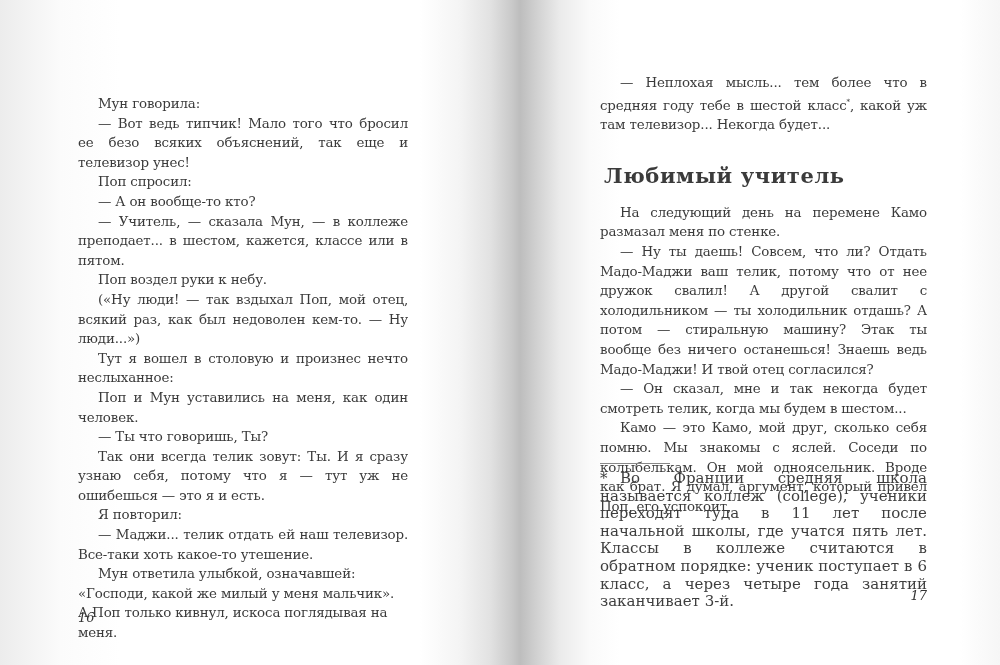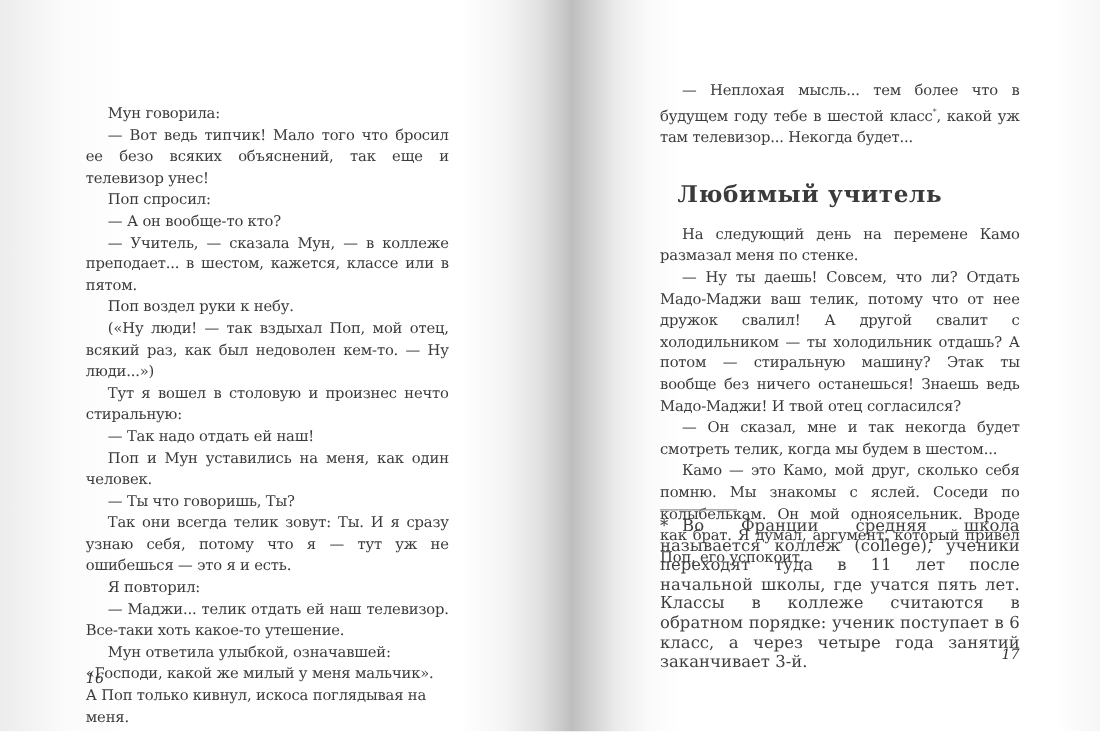--- a/index.html
+++ b/index.html
@@ -18,21 +18,21 @@
           #bdbdbd 520px, #cfcfcf 535px, #ebebeb 560px, #fafafa 590px,
           #ffffff 620px, #ffffff 960px, #f6f6f6 1000px);
     }
     .page { position: absolute; top: 0; height: 665px; }
     .page-left { left: 78px; width: 330px; margin-top: 22px; }
     .page-right { left: 600px; width: 327px; }
     .text { position: absolute; top: 72px; left: 0; width: 100%; font-size: 13.4px; line-height: 19.6px; letter-spacing: -0.15px; }
     .page-right .text { top: 73px; }
     .p { margin: 0; text-indent: 20px; text-align: justify; }
     .p.last-left { text-align: left; }
-    .heading { margin: 28px 0 14px 16px; font-size: 21px; font-weight: bold; letter-spacing: 0.6px; color: #3b3b3b; text-indent: 0; line-height: 26px; }
+    .heading { margin: 28px 0 14px 4px; font-size: 21px; font-weight: bold; letter-spacing: 0.6px; color: #3b3b3b; text-indent: 0; line-height: 26px; }
     sup.fn { font-size: 7px; vertical-align: 6px; }
     .fn-rule { position: absolute; left: 0; top: 463px; width: 70px; height: 0; border-top: 1px solid #888; }
     .footnote { position: absolute; left: 0; top: 470px; width: 100%; font-size: 15px; line-height: 17.6px; text-align: justify; color: #3e3e3e; }
     .footnote .mark { display: inline-block; width: 20px; }
     .folio { position: absolute; top: 588px; font-size: 13px; font-style: italic; color: #333; }
     .page-left .folio { left: 0; text-align: right; }
     .page-right .folio { right: 0; }
   </style>
 </head>
 <body>
@@ -41,35 +41,34 @@
 
   <div class="page page-left">
     <div class="text">
       <p class="p">Мун говорила:</p>
       <p class="p">— Вот ведь типчик! Мало того что бросил ее безо всяких объяснений, так еще и телевизор унес!</p>
       <p class="p">Поп спросил:</p>
       <p class="p">— А он вообще-то кто?</p>
       <p class="p">— Учитель, — сказала Мун, — в коллеже преподает... в шестом, кажется, классе или в пятом.</p>
       <p class="p">Поп воздел руки к небу.</p>
       <p class="p">(«Ну люди! — так вздыхал Поп, мой отец, всякий раз, как был недоволен кем-то. — Ну люди...»)</p>
-      <p class="p">Тут я вошел в столовую и произнес нечто стиральную:</p>
-      <p class="p">— Так надо отдать ей наш!</p>
+      <p class="p">Тут я вошел в столовую и произнес нечто неслыханное:</p>
       <p class="p">Поп и Мун уставились на меня, как один человек.</p>
       <p class="p">— Ты что говоришь, Ты?</p>
       <p class="p">Так они всегда телик зовут: Ты. И я сразу узнаю себя, потому что я — тут уж не ошибешься — это я и есть.</p>
       <p class="p">Я повторил:</p>
       <p class="p">— Маджи... телик отдать ей наш телевизор. Все-таки хоть какое-то утешение.</p>
       <p class="p last-left">Мун ответила улыбкой, означавшей: «Господи, какой же милый у меня мальчик». А Поп только кивнул, искоса поглядывая на меня.</p>
     </div>
     <div class="folio">16</div>
   </div>
 
   <div class="page page-right">
     <div class="text">
-      <p class="p"><span>— Неплохая мысль... тем более что в будущем году тебе в шестой класс</span><sup class="fn">*</sup><span>, какой уж там телевизор... Некогда будет...</span></p>
+      <p class="p"><span>— Неплохая мысль... тем более что в средняя году тебе в шестой класс</span><sup class="fn">*</sup><span>, какой уж там телевизор... Некогда будет...</span></p>
       <h2 class="heading">Любимый учитель</h2>
       <p class="p">На следующий день на перемене Камо размазал меня по стенке.</p>
       <p class="p">— Ну ты даешь! Совсем, что ли? Отдать Мадо-Маджи ваш телик, потому что от нее дружок свалил! А другой свалит с холодильником — ты холодильник отдашь? А потом — стиральную машину? Этак ты вообще без ничего останешься! Знаешь ведь Мадо-Маджи! И твой отец согласился?</p>
       <p class="p">— Он сказал, мне и так некогда будет смотреть телик, когда мы будем в шестом...</p>
       <p class="p">Камо — это Камо, мой друг, сколько себя помню. Мы знакомы с яслей. Соседи по колыбелькам. Он мой одноясельник. Вроде как брат. Я думал, аргумент, который привел Поп, его успокоит,</p>
     </div>
     <div class="fn-rule"></div>
     <div class="footnote">
       <span class="mark">*</span><span>Во Франции средняя школа называется коллеж (college), ученики переходят туда в 11 лет после начальной школы, где учатся пять лет. Классы в коллеже считаются в обратном порядке: ученик поступает в 6 класс, а через четыре года занятий заканчивает 3-й.</span>
     </div>

